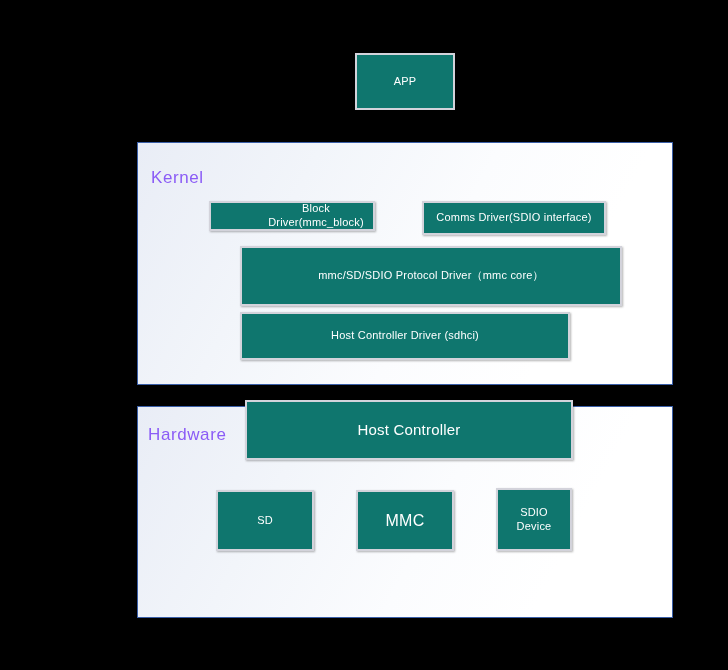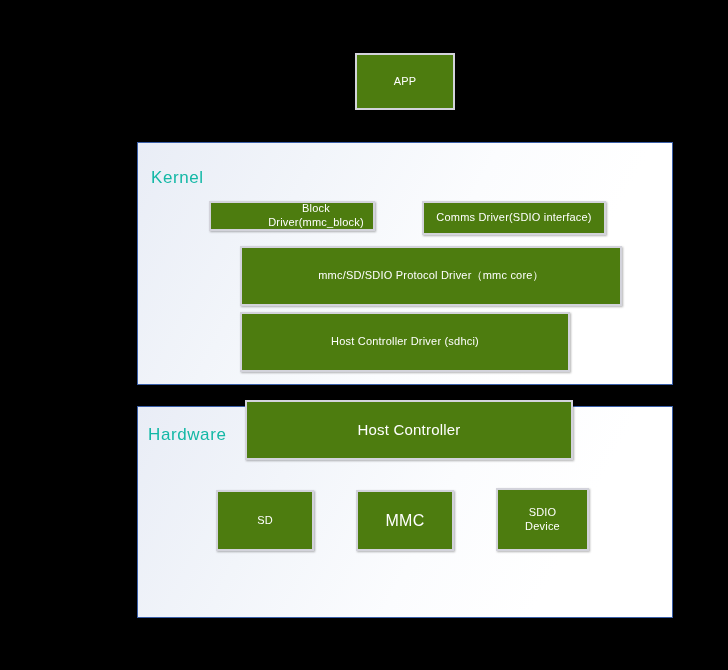--- a/index.html
+++ b/index.html
@@ -13,62 +13,62 @@
     position: relative;
     overflow: hidden;
     font-family: "Liberation Sans", sans-serif;
   }
 
   
   .abs { position: absolute; box-sizing: border-box; }
 
   
   .blue-box {
-    background: #4d7c0f;
+    background: #0f766e;
     border: 2px solid #D3D3DB;
     color: #FFFFFF;
     display: flex;
     align-items: center;
     justify-content: center;
     text-align: center;
     line-height: 1.25;
     box-shadow: 1px 1px 2px rgba(0,0,0,0.30);
     letter-spacing: 0.2px;
   }
 
   
   .layer-container {
     background: linear-gradient(118deg, #E9EDF6 0%, #F2F5FA 28%, #FBFCFE 55%, #FFFFFF 78%, #FFFFFF 100%);
     border: 1px solid #3A5FA8;
     box-shadow: 0 1px 2px rgba(0,0,0,0.25);
   }
   .layer-label {
     position: absolute;
-    color: #14b8a6;
+    color: #8b5cf6;
     font-size: 17px;
     letter-spacing: 0.6px;
     white-space: nowrap;
   }
 
   
   #app-box        { left: 355px; top: 53px;  width: 100px; height: 57px;  font-size: 11px; }
 
   #kernel-layer   { left: 137px; top: 142px; width: 536px; height: 243px; }
   #kernel-label   { left: 151px; top: 168px; }
   #block-driver   { left: 209px; top: 201px; width: 166px; height: 30px; font-size: 11px; padding-left: 48px; }
   #comms-driver   { left: 422px; top: 201px; width: 184px; height: 34px; font-size: 11px; }
   #protocol-driver{ left: 240px; top: 246px; width: 382px; height: 60px; font-size: 11px; }
-  #sdhci-driver   { left: 240px; top: 312px; width: 330px; height: 60px; font-size: 11px; }
+  #sdhci-driver   { left: 240px; top: 312px; width: 330px; height: 48px; font-size: 11px; }
 
   #hardware-layer { left: 137px; top: 406px; width: 536px; height: 212px; }
   #hardware-label { left: 148px; top: 425px; }
   #host-controller{ left: 245px; top: 400px; width: 328px; height: 60px; font-size: 15px; }
   #sd-device      { left: 216px; top: 490px; width: 98px;  height: 61px; font-size: 11px; }
   #mmc-device     { left: 356px; top: 490px; width: 98px;  height: 61px; font-size: 16px; }
-  #sdio-device    { left: 496px; top: 488px; width: 93px;  height: 63px; font-size: 11px; }
+  #sdio-device    { left: 496px; top: 488px; width: 76px;  height: 63px; font-size: 11px; }
 </style>
 </head>
 <body>
 
 <div class="abs blue-box" id="app-box">
   <span>APP</span>
 </div>
 
 <div class="abs layer-container" id="kernel-layer"></div>
 

